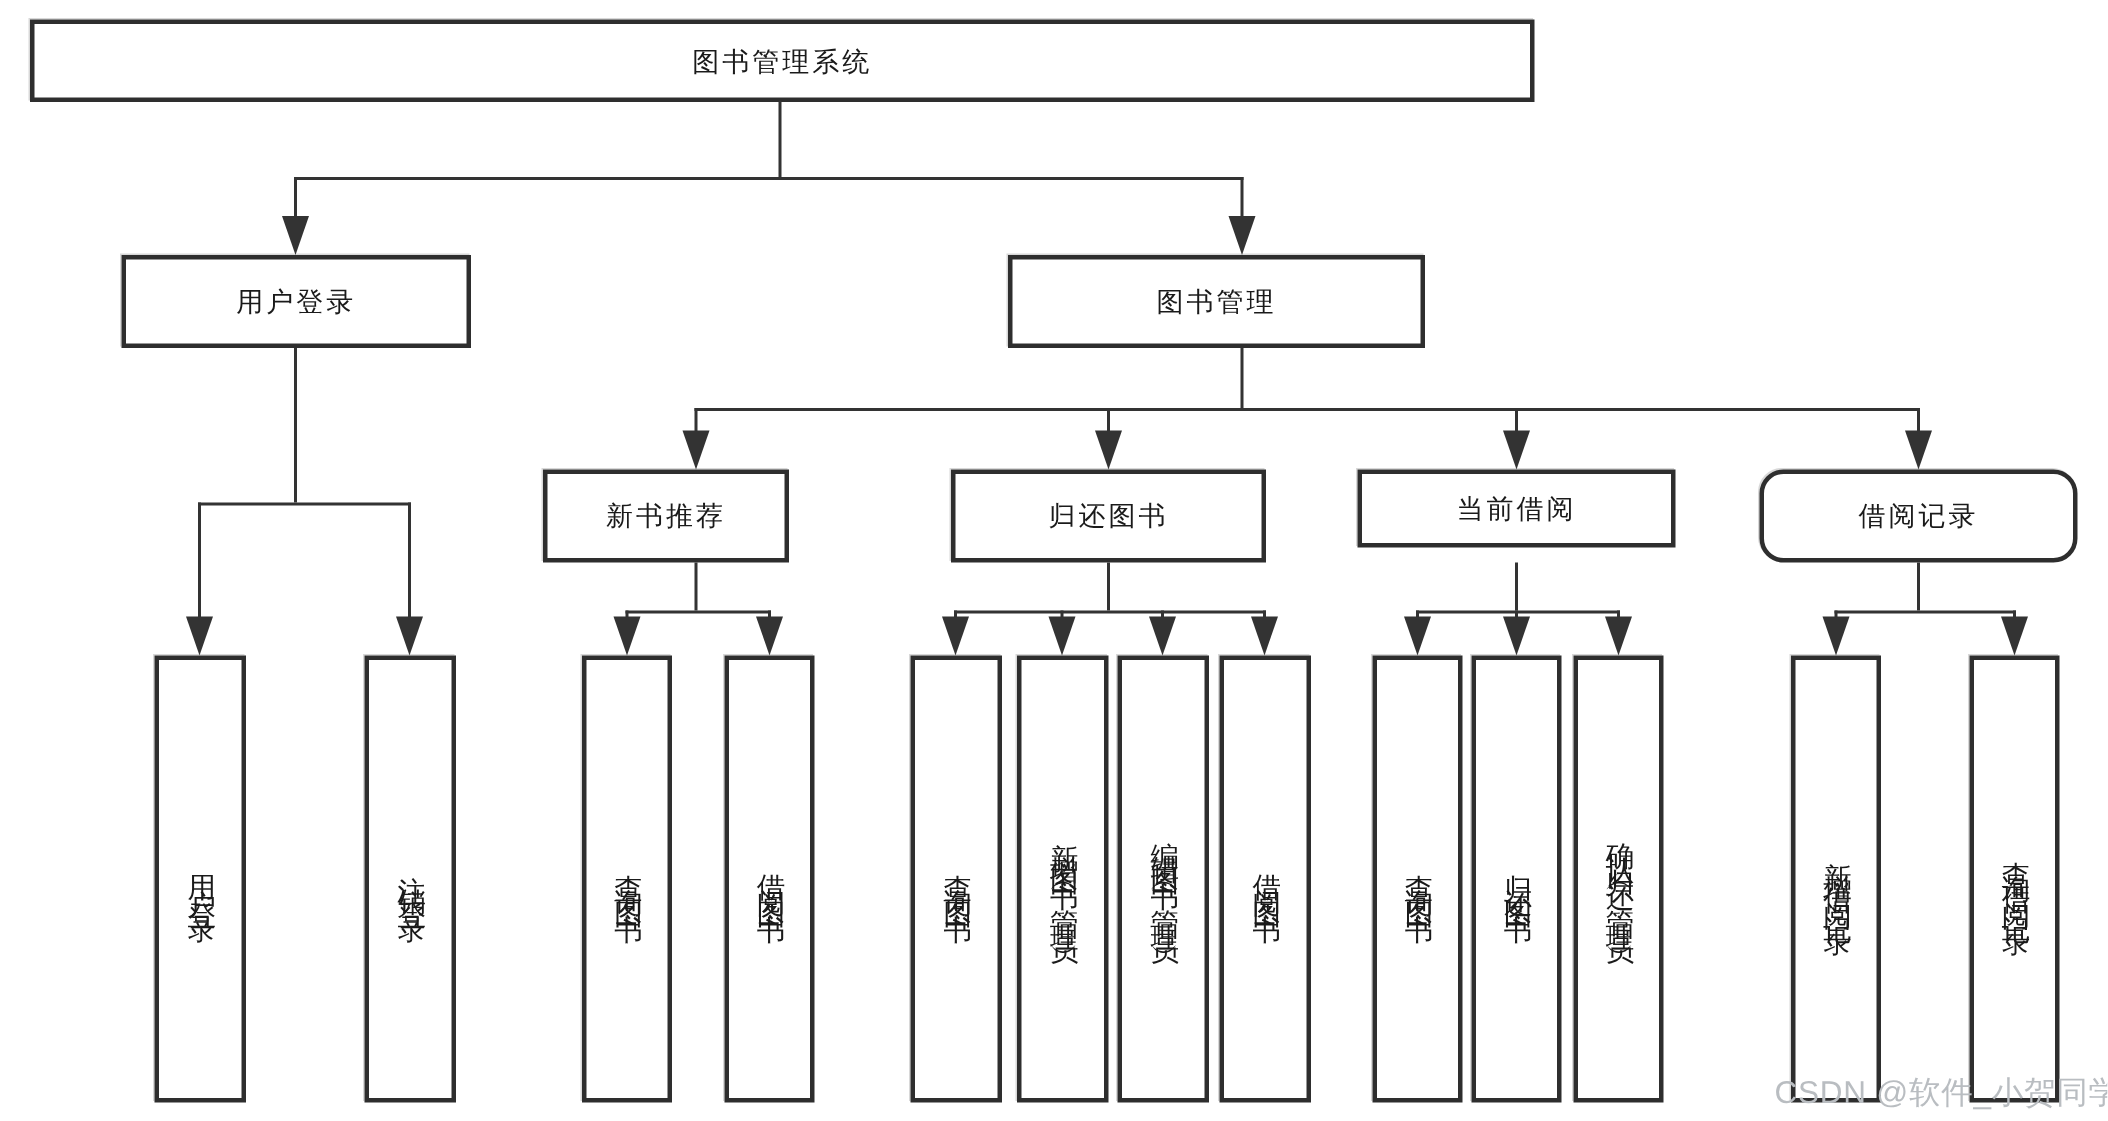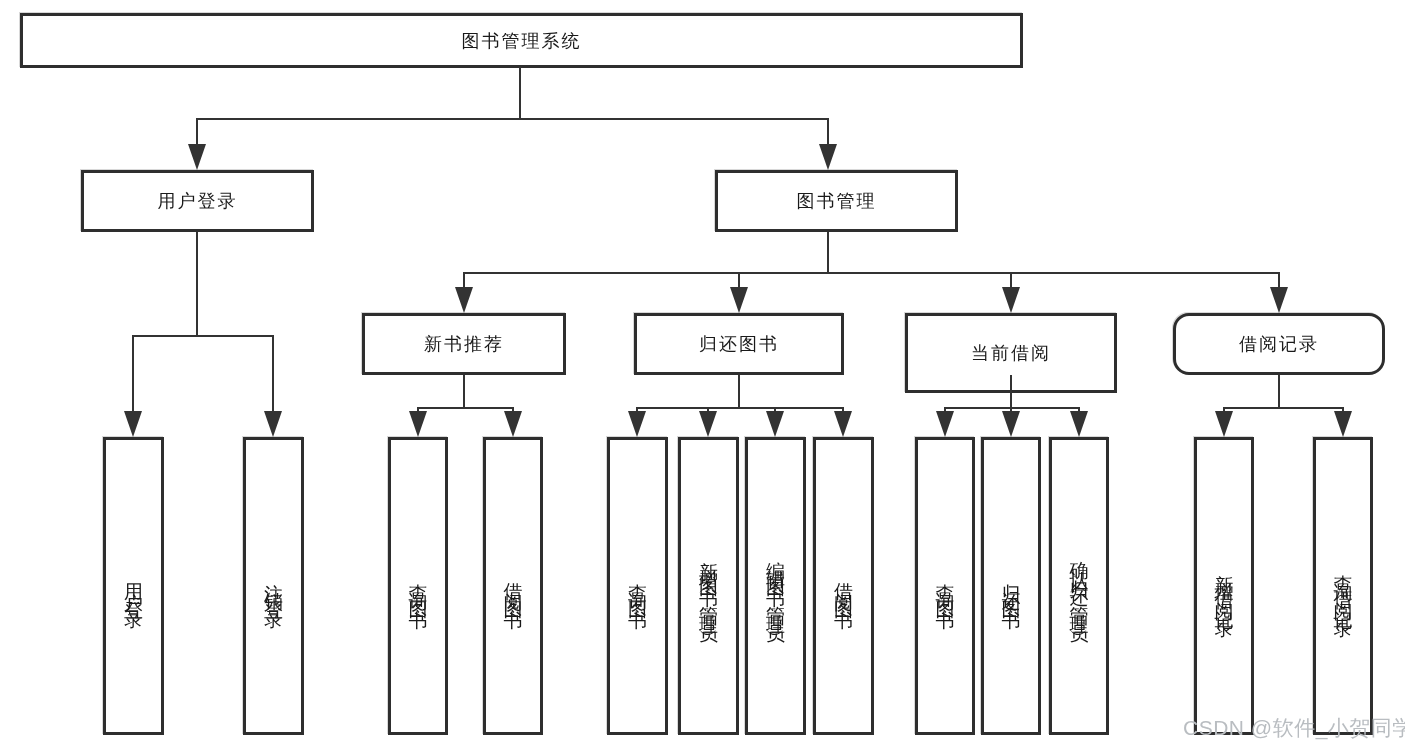--- a/index.html
+++ b/index.html
@@ -62,25 +62,25 @@
   }
 </style>
 </head>
 <body>
 
 <div class="canvas">
 
   <div class="box" style="left:20px; top:13px; width:1003px; height:55px;">图书管理系统</div>
 
   <div class="box" style="left:81px; top:170px; width:233px; height:62px;">用户登录</div>
-  <div class="box" style="left:715px; top:170px; width:243px; height:62px;">图书管理</div>
+  <div class="box" style="left:672px; top:170px; width:278px; height:62px;">图书管理</div>
 
-  <div class="box" style="left:362px; top:313px; width:204px; height:62px;">新书推荐</div>
+  <div class="box" style="left:362px; top:313px; width:164px; height:62px;">新书推荐</div>
   <div class="box" style="left:634px; top:313px; width:210px; height:62px;">归还图书</div>
-  <div class="box" style="left:905px; top:313px; width:212px; height:80px;">当前借阅</div>
+  <div class="box" style="left:905px; top:313px; width:212px; height:52px;">当前借阅</div>
   <div class="box" style="left:1173px; top:313px; width:212px; height:62px;border-radius:16px;">借阅记录</div>
 
   <div class="box vbox" style="left:103px; top:437px; width:61px; height:298px;">用户登录</div>
   <div class="box vbox" style="left:243px; top:437px; width:61px; height:298px;">注销登录</div>
 
   <div class="box vbox" style="left:388px; top:437px; width:60px; height:298px;">查询图书</div>
   <div class="box vbox" style="left:483px; top:437px; width:60px; height:298px;">借阅图书</div>
 
   <div class="box vbox" style="left:607px; top:437px; width:61px; height:298px;">查询图书</div>
   <div class="box vbox" style="left:678px; top:437px; width:61px; height:298px;">新增图书（管理员）</div>

